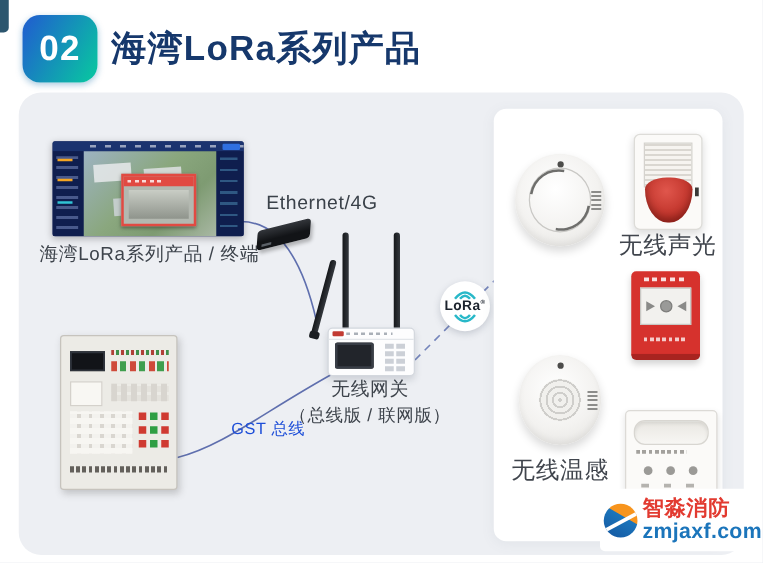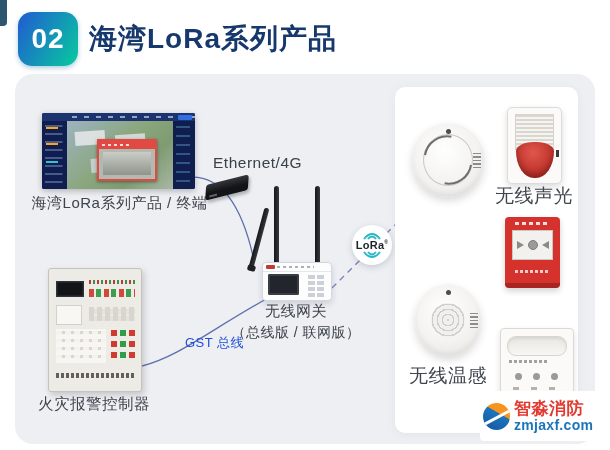--- a/index.html
+++ b/index.html
@@ -151,21 +151,21 @@
            background:repeating-linear-gradient(90deg,#b5b3af 0 6px,transparent 6px 18px);}
 
   
   .watermark{position:absolute;left:465px;top:317px;width:120px;height:50px;background:#fff;border-radius:4px;
              display:flex;align-items:center;gap:4px;padding-left:3px;box-sizing:border-box;}
   .wm-logo{position:relative;width:27px;height:27px;border-radius:50%;flex:0 0 auto;
            background:linear-gradient(210deg,#f7941d 0%,#f7941d 38%,#1b75bb 40%,#1456a0 100%);overflow:hidden;}
   .wm-logo::after{content:"";position:absolute;left:-4px;top:13px;width:36px;height:3px;background:#fff;transform:rotate(-28deg);}
   .wm-text{display:flex;flex-direction:column;line-height:1.05;}
   .wm-brand{font-size:17px;font-weight:bold;color:#e23a30;letter-spacing:.5px;}
-  .wm-site{font-size:14px;font-weight:bold;color:#1b75bb;letter-spacing:.3px;}
+  .wm-site{font-size:17px;font-weight:bold;color:#1b75bb;letter-spacing:.3px;}
 </style>
 </head>
 <body>
 
 <div class="stage">
 
   <div class="corner-sliver"></div>
 
   <header class="hdr">
     <div class="badge">
@@ -228,21 +228,20 @@
     <div class="controller">
       <div class="ctl-screen"></div>
       <div class="ctl-leds"></div>
       <div class="ctl-rowbtn"></div>
       <div class="ctl-card"></div>
       <div class="ctl-midbtns"></div>
       <div class="ctl-grid"></div>
       <div class="ctl-rg"></div>
       <div class="ctl-text"></div>
     </div>
-    <div class="lbl lbl-ctl">火灾报警控制器</div>
     <div class="lbl lbl-gst">GST 总线</div>
 
     <div class="devpanel">
 
       <div class="detector smoke">
         <div class="det-led"></div>
         <div class="det-ring"></div>
         <div class="det-arc a"></div>
         <div class="det-arc b"></div>
         <div class="det-vent"></div>

